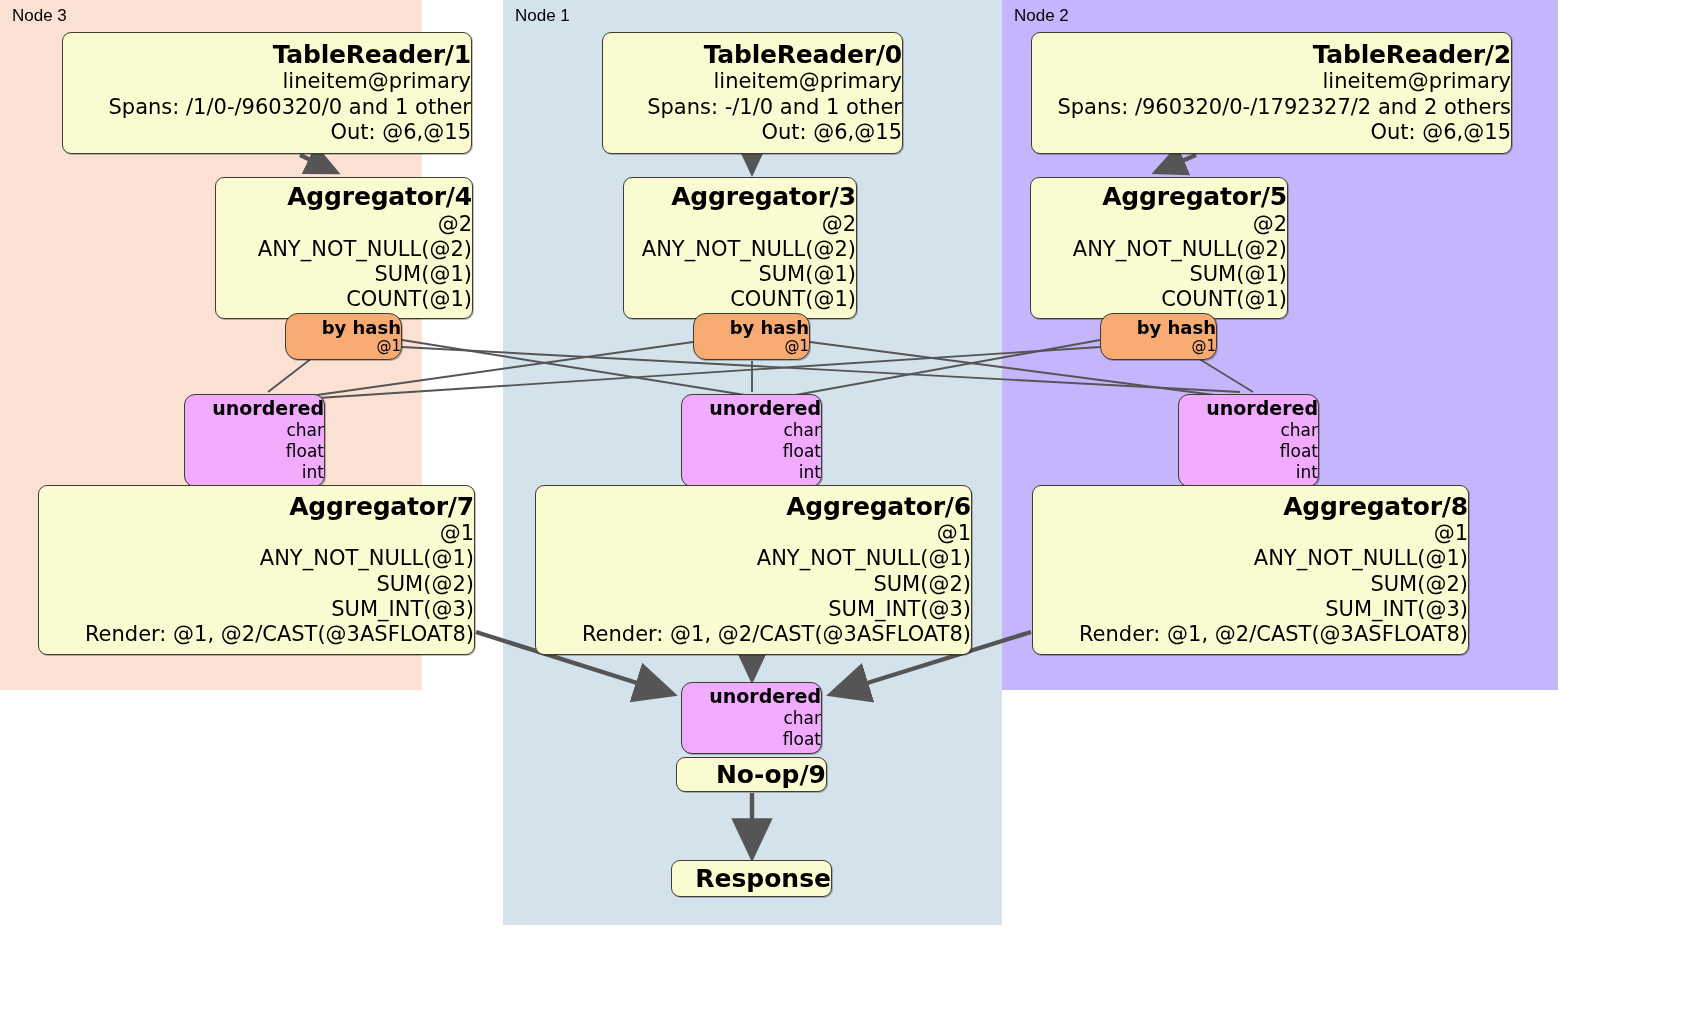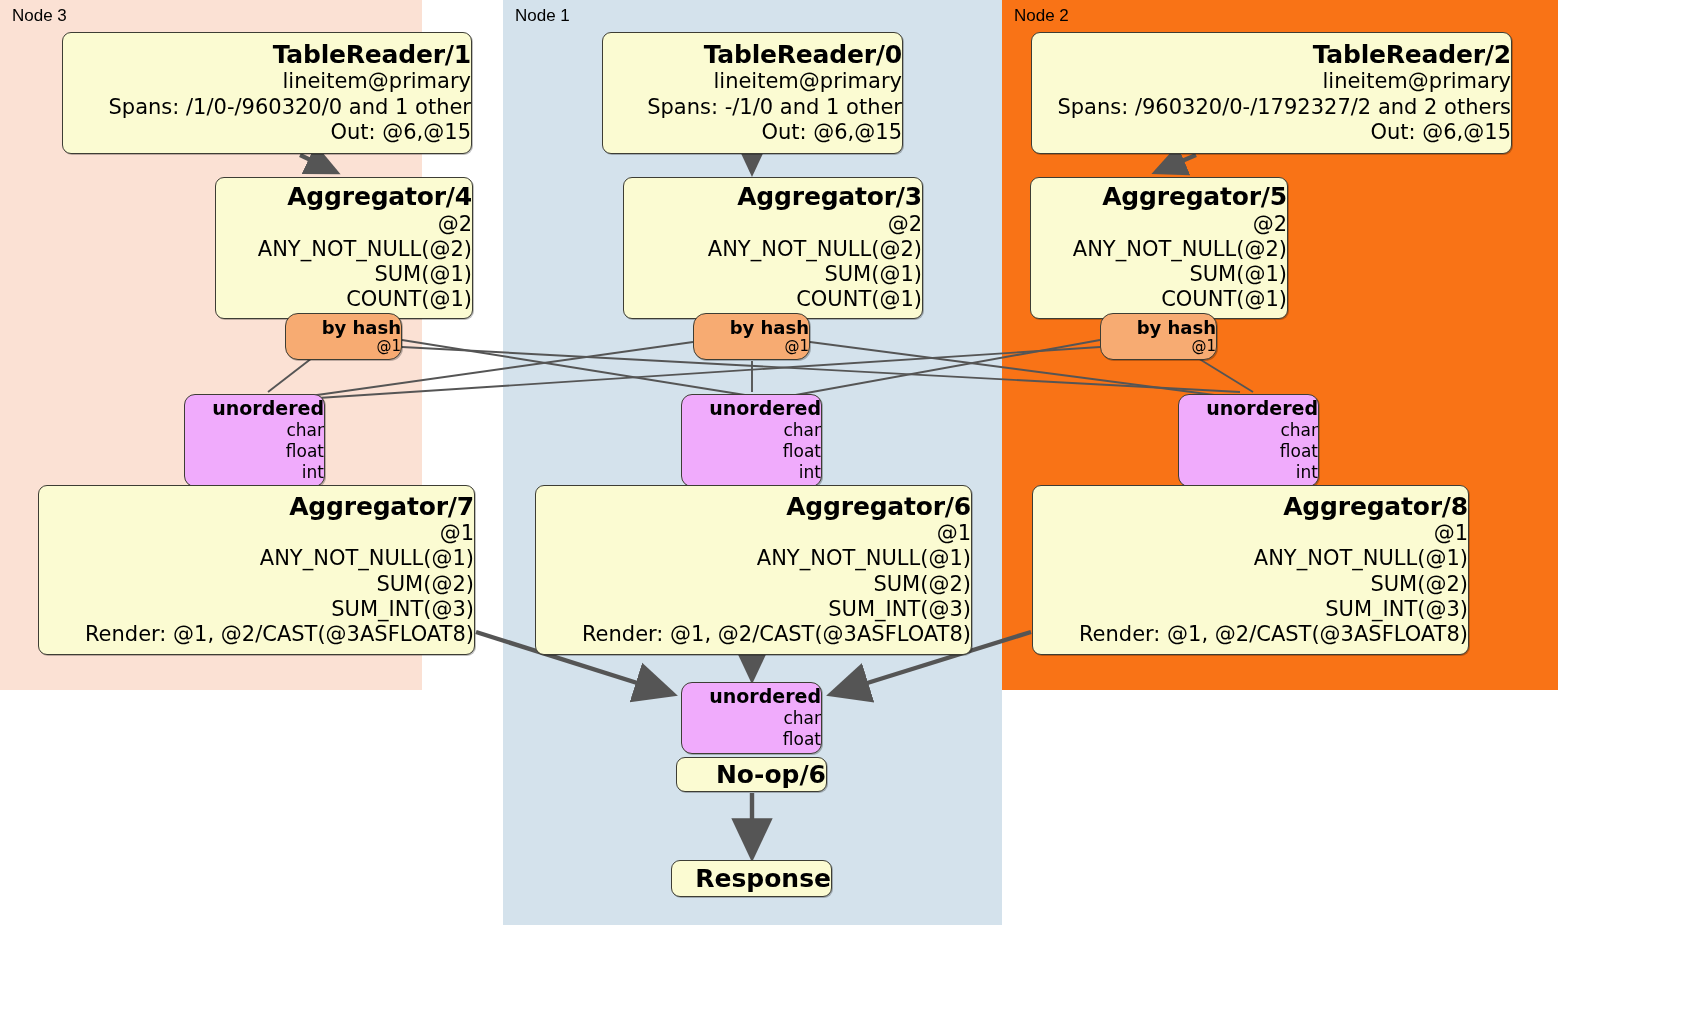--- a/index.html
+++ b/index.html
@@ -10,21 +10,21 @@
   #stage{position:absolute;left:0;top:0;width:1706px;height:1016px;}
 
   
   .node-panel{position:absolute;box-sizing:border-box;}
   .node-panel .panel-label{
     position:absolute;left:12px;top:6px;font-size:17px;color:#000;
     font-family:"Liberation Sans",sans-serif;white-space:nowrap;
   }
   #panel-node3{left:0px;  top:0px; width:422px; height:690px; background:#fbe1d4;}
   #panel-node1{left:503px;top:0px; width:499px; height:925px; background:#d4e2ec;}
-  #panel-node2{left:1002px;top:0px;width:556px; height:690px; background:#f97316;}
+  #panel-node2{left:1002px;top:0px;width:556px; height:690px; background:#c4b5fd;}
 
   
   #edges{position:absolute;left:0;top:0;width:1706px;height:1016px;pointer-events:none;}
 
   
   .box{
     position:absolute;box-sizing:border-box;
     display:flex;flex-direction:column;align-items:flex-end;justify-content:center;
     text-align:center;color:#000;
   }
@@ -47,21 +47,21 @@
   .rcv-ttl{font-weight:bold;font-size:19px;line-height:1.15;}
   .rcv-sub{font-size:17px;line-height:1.22;}
   .noop-ttl{font-weight:bold;font-size:25px;line-height:1.1;}
 
   
   #tr1 {left:62px;  top:32px;  width:410px; height:122px;}
   #tr0 {left:602px; top:32px;  width:301px; height:122px;}
   #tr2 {left:1031px;top:32px;  width:481px; height:122px;}
 
   #agg4{left:215px; top:177px; width:258px; height:142px;}
-  #agg3{left:623px; top:177px; width:300px; height:142px;}
+  #agg3{left:623px; top:177px; width:234px; height:142px;}
   #agg5{left:1030px;top:177px; width:258px; height:142px;}
 
   #rt4 {left:285px; top:313px; width:117px; height:47px;}
   #rt3 {left:693px; top:313px; width:117px; height:47px;}
   #rt5 {left:1100px;top:313px; width:117px; height:47px;}
 
   #rc7 {left:184px; top:394px; width:141px; height:93px;}
   #rc6 {left:681px; top:394px; width:141px; height:93px;}
   #rc8 {left:1178px;top:394px; width:141px; height:93px;}
 
@@ -222,20 +222,20 @@
     <div class="sub">Render: @1, @2/CAST(@3ASFLOAT8)</div>
   </div>
 
   <div class="box receiver" id="rcF">
     <div class="rcv-ttl">unordered</div>
     <div class="rcv-sub">char</div>
     <div class="rcv-sub">float</div>
   </div>
 
   <div class="box proc" id="noop">
-    <div class="noop-ttl">No-op/6</div>
+    <div class="noop-ttl">No-op/9</div>
   </div>
 
   <div class="box proc" id="resp">
     <div class="noop-ttl">Response</div>
   </div>
 
 </div>
 
 </body></html>

